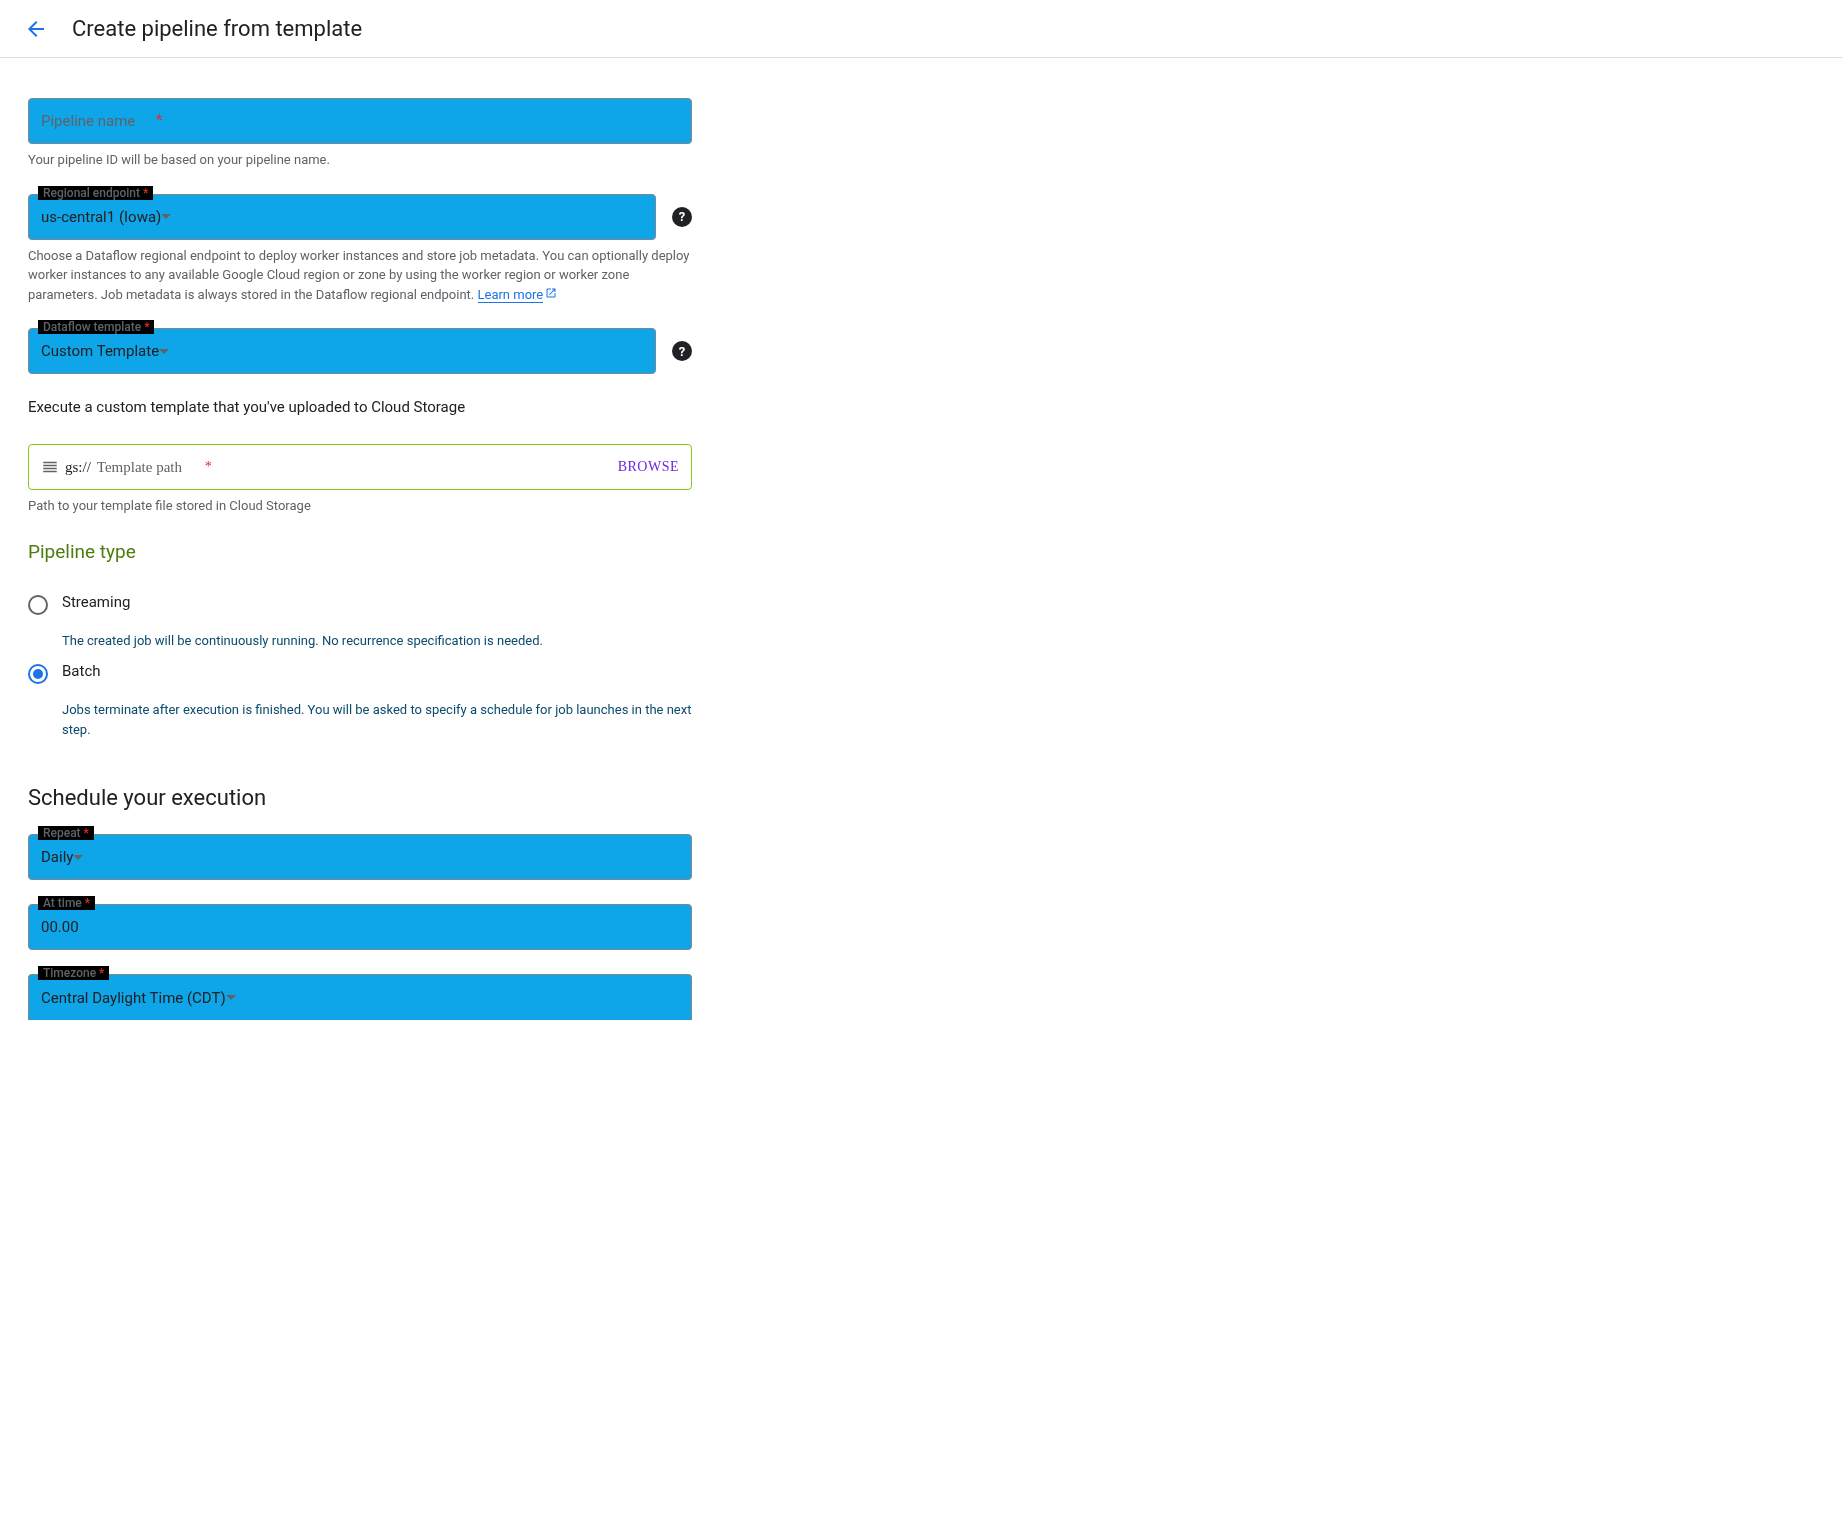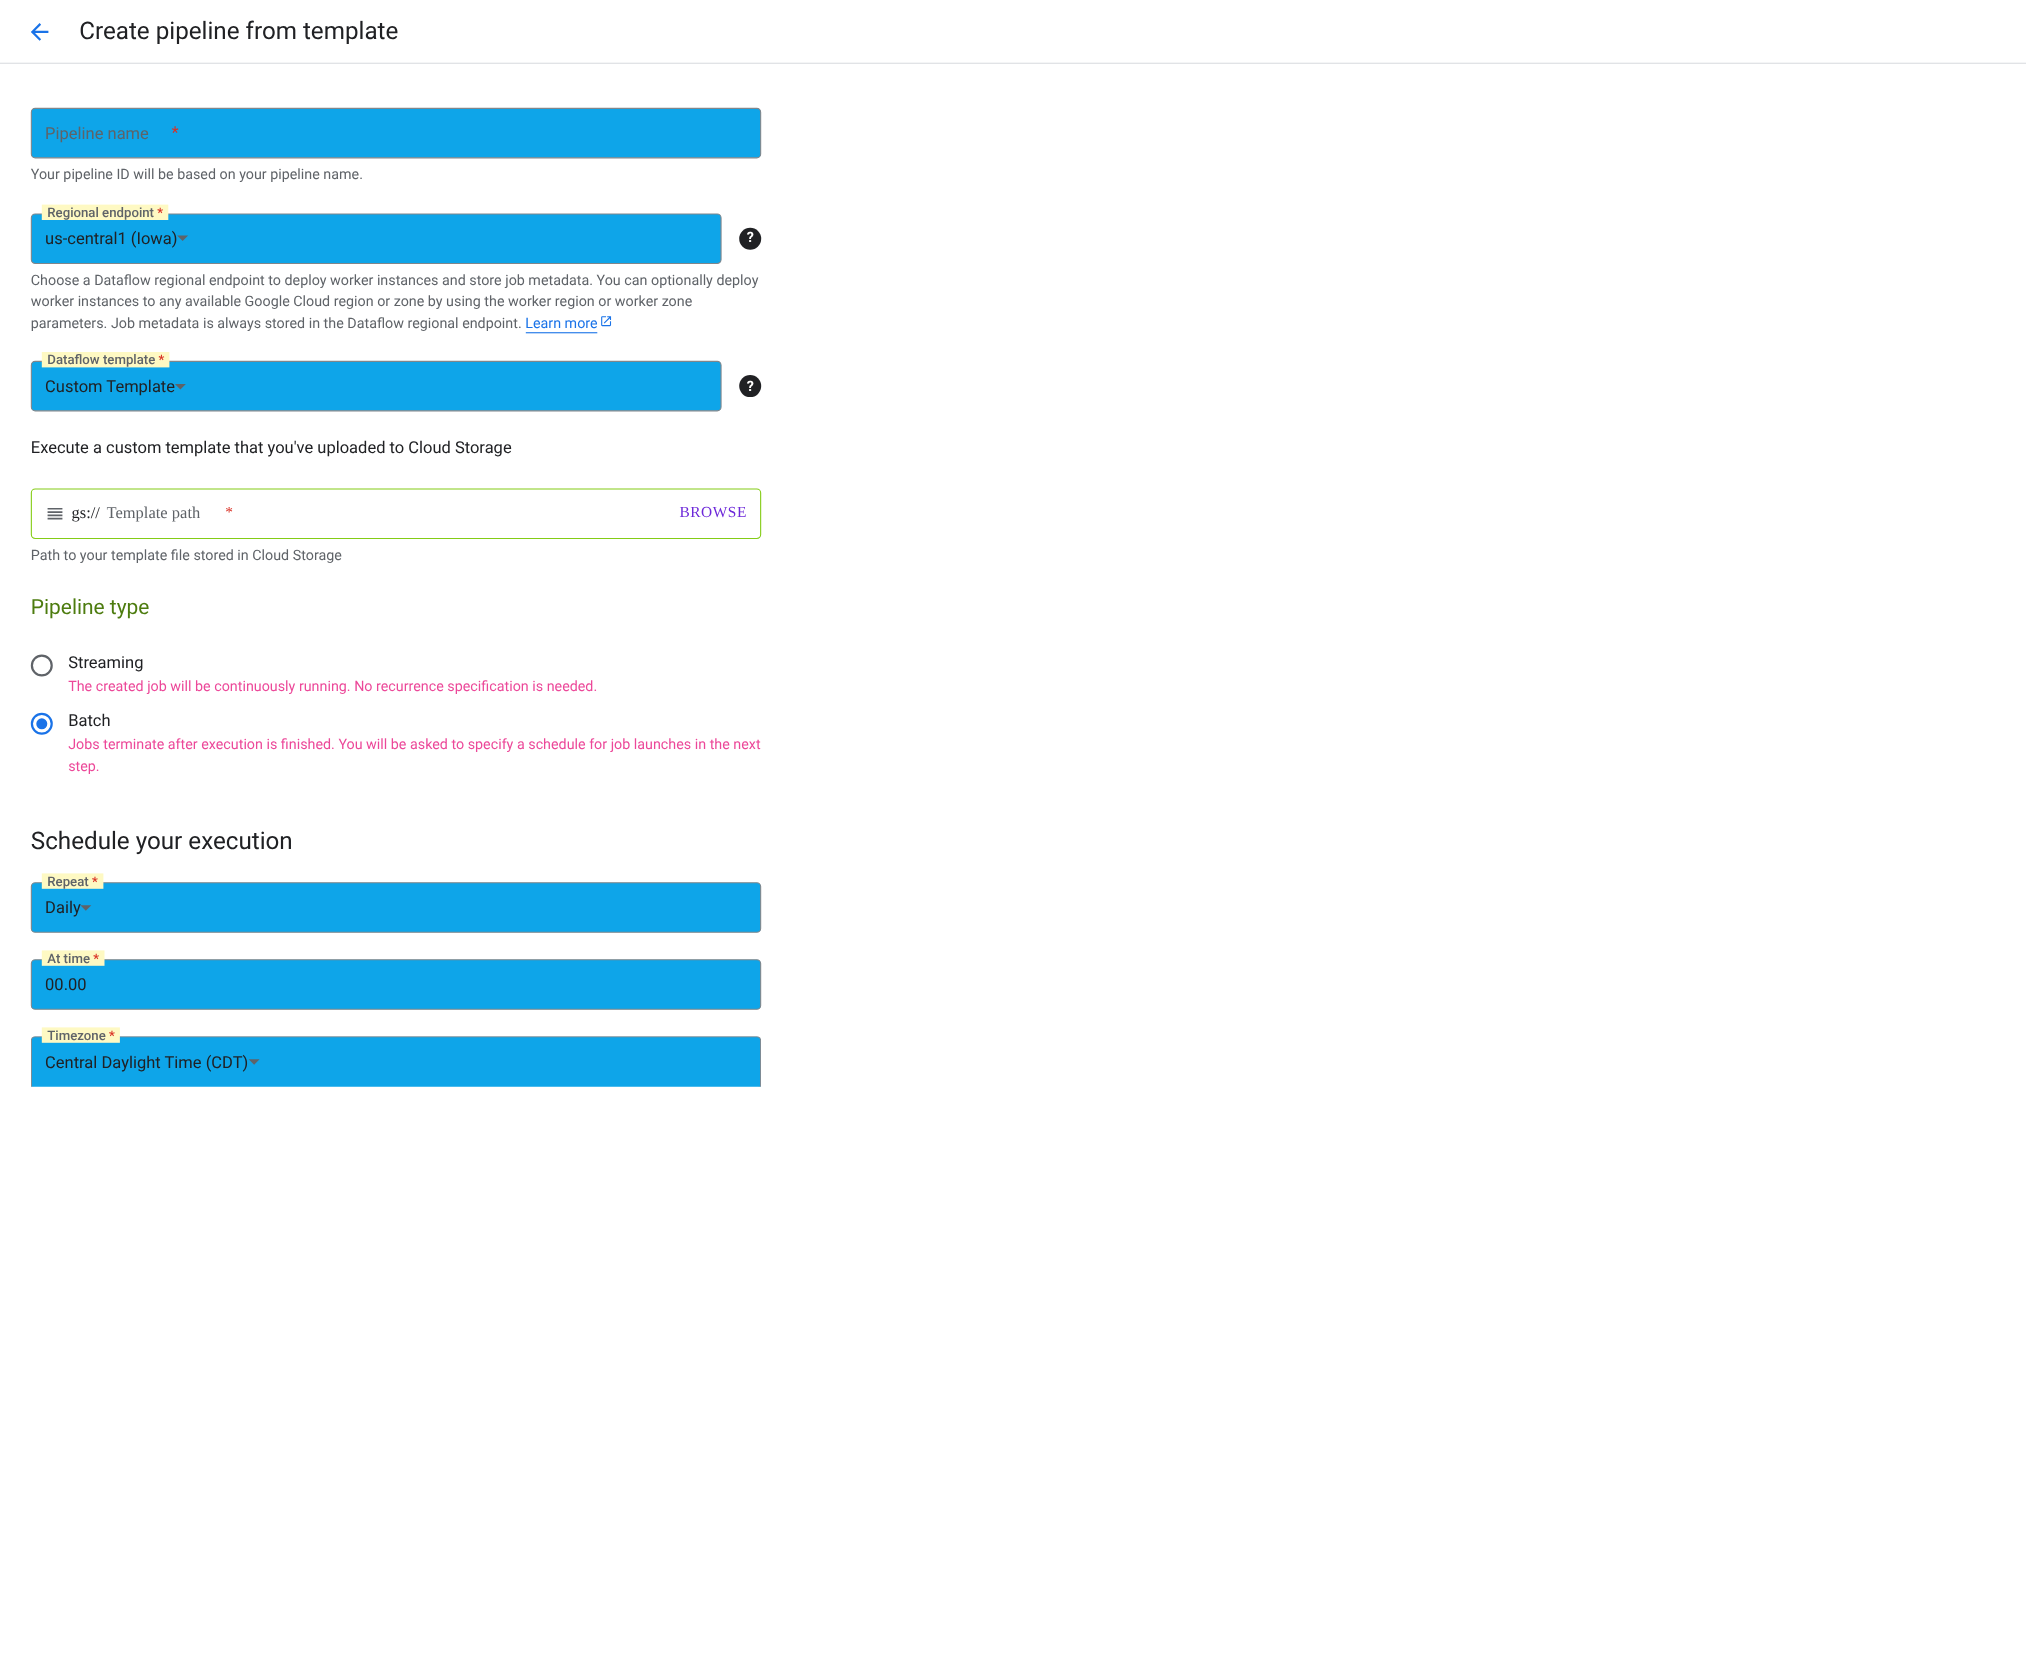--- a/index.html
+++ b/index.html
@@ -43,21 +43,21 @@
   gap: 16px;
 }
 .field-wrap {
   flex: 1;
   position: relative;
 }
 .float-label {
   position: absolute;
   top: -8px;
   left: 10px;
-  background: #fef9c3;
+  background: #000000;
   padding: 0 5px;
   font-size: 12px;
   color: #5f6368;
   font-weight: 500;
 }
 .float-label .req { color: #d93025; }
 .input-box, .select-box {
   width: 100%;
   height: 46px;
   border: 1px solid #80868b;
@@ -186,22 +186,22 @@
   border-radius: 50%;
 }
 .radio-content { flex: 1; }
 .radio-label {
   font-size: 15px;
   color: #202124;
   cursor: pointer;
 }
 .radio-desc {
   font-size: 13px;
-  color: #ec4899;
-  margin-top: 4px;
+  color: #0c4a6e;
+  margin-top: 20px;
   line-height: 1.5;
 }
 .section-heading {
   font-size: 22px;
   font-weight: 400;
   color: #202124;
   margin-top: 40px;
   margin-bottom: 24px;
 }
 .narrow-group { max-width: 700px; }

